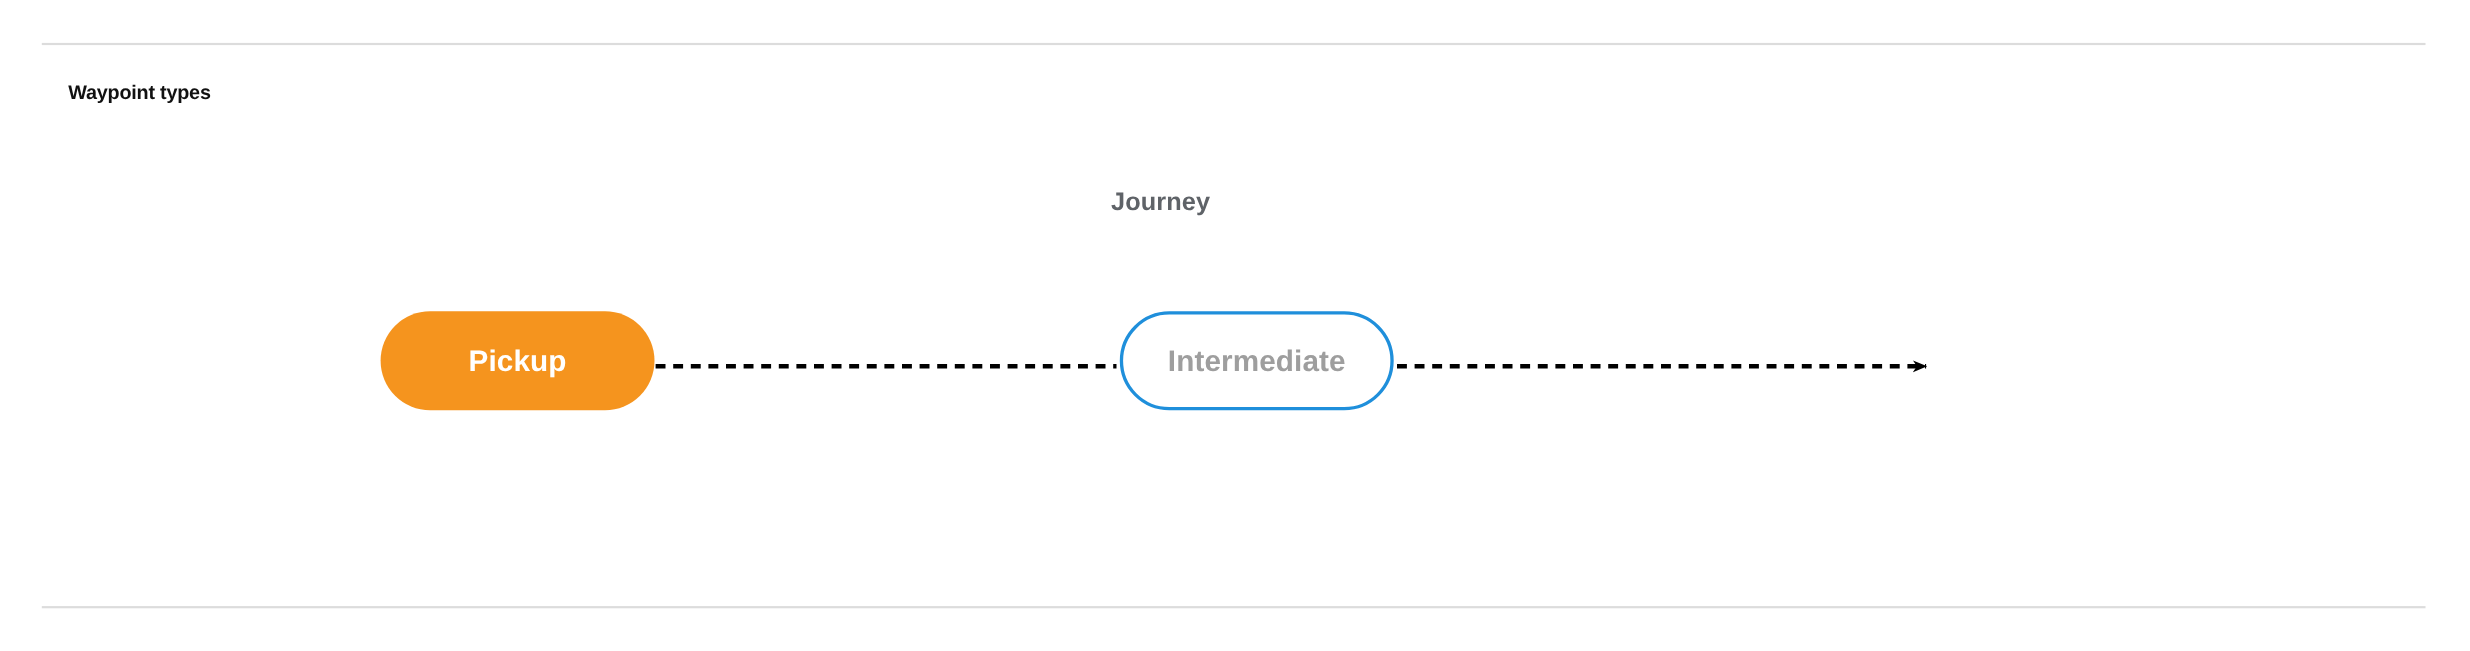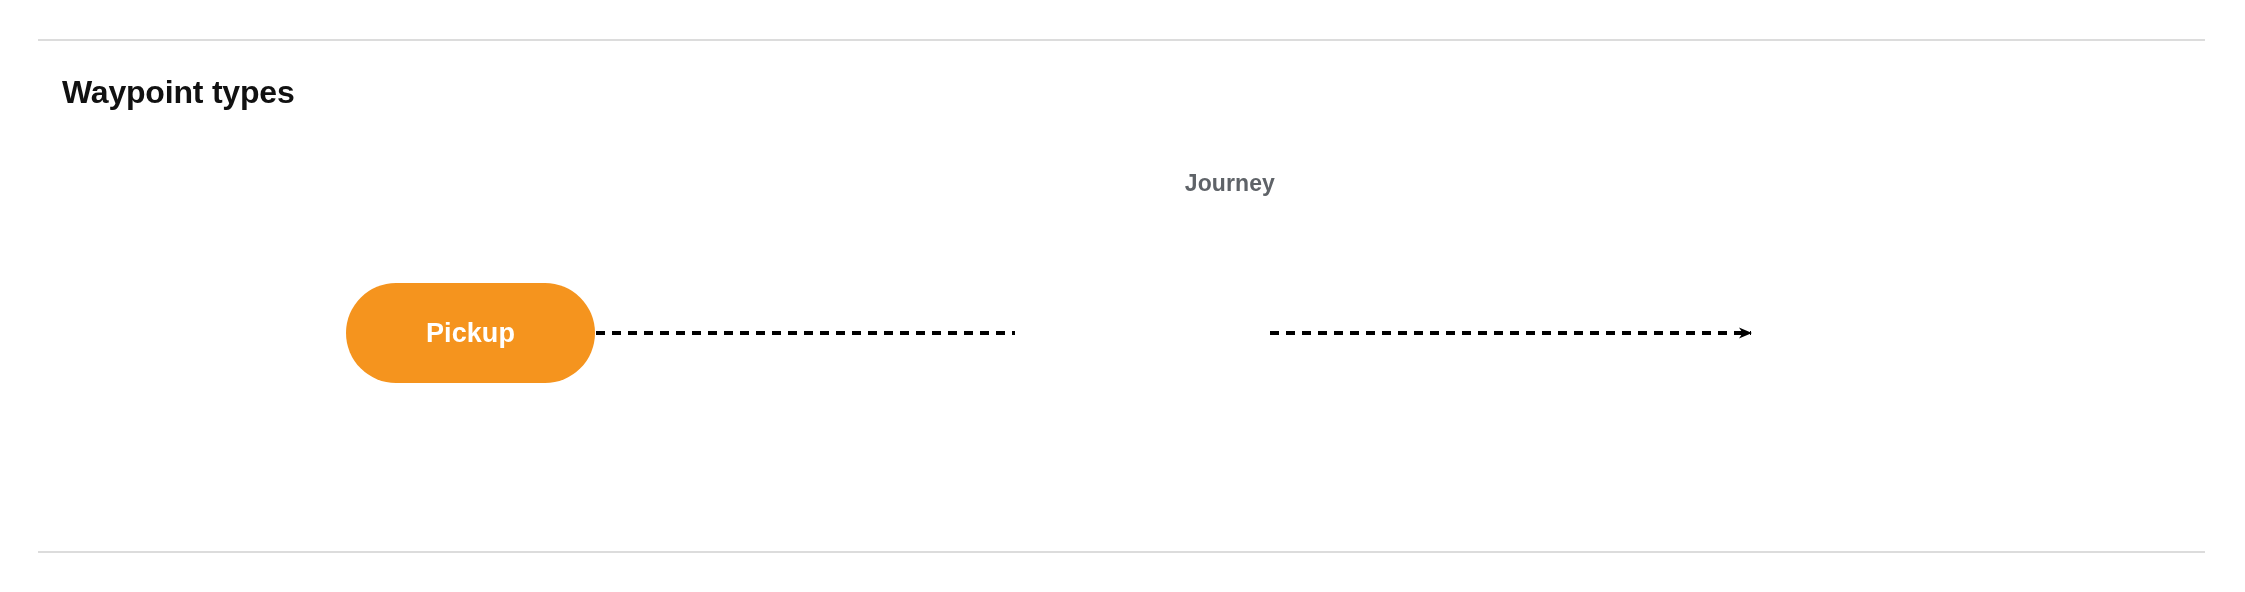--- a/index.html
+++ b/index.html
@@ -29,21 +29,21 @@
     background: #dcdcdc;
   }
   .divider-top    { top: 39px; }
   .divider-bottom { top: 551px; }
 
   
   .section-title {
     position: absolute;
     left: 62px;
     top: 74px;
-    font-size: 32px;
+    font-size: 18px;
     font-weight: 700;
     color: #111111;
     letter-spacing: -0.2px;
     line-height: 1.15;
     white-space: nowrap;
     text-align: right;
   }
 
   
   .diagram {
@@ -62,33 +62,33 @@
     height: 592px;
     overflow: visible;
   }
 
   
   .cluster-label {
     position: absolute;
     top: 170px;
     left: 1010px;
     width: 265px;
-    text-align: right;
+    text-align: left;
     font-size: 23px;
     font-weight: 700;
     color: #5f6368;
     letter-spacing: 0.1px;
     white-space: nowrap;
   }
 
   
   .node {
     position: absolute;
     top: 283px;
-    height: 100px;
+    height: 90px;
     border-radius: 50px;
     display: flex;
     align-items: center;
     justify-content: center;
     box-sizing: border-box;
     font-size: 27px;
     font-weight: 700;
     letter-spacing: 0.1px;
     white-space: nowrap;
     user-select: none;
@@ -138,19 +138,22 @@
 
       <line x1="1270" y1="333" x2="1751" y2="333" stroke="#000000" stroke-width="4" stroke-dasharray="9 7" stroke-linecap="butt" marker-end="url(#arrow-head)"></line>
     </svg>
 
     <div class="cluster-label">Journey</div>
 
     <div class="node node-pickup">
       <span>Pickup</span>
     </div>
 
+    <div class="node node-intermediate">
+      <span>Intermediate</span>
+    </div>
 
 
   </div>
 
   <div class="divider divider-bottom"></div>
 
 </div>
 
 </body></html>

